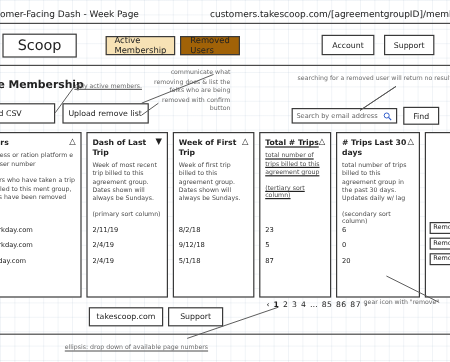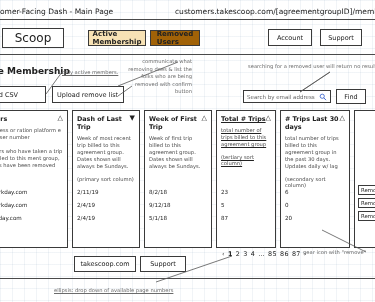--- a/index.html
+++ b/index.html
@@ -36,21 +36,21 @@
   .doc-title{position:absolute;left:0px;top:3px;font-size:7.5px;color:#222;white-space:nowrap;}
   .doc-url{position:absolute;left:175px;top:3px;font-size:7.5px;color:#222;white-space:nowrap;}
   .rule-top{top:19px;left:0;width:375px;}
 
   
   .logo{position:absolute;left:2px;top:28px;width:62px;height:20px;
         display:flex;align-items:center;justify-content:center;
         font-size:12px;}
   .tab{position:absolute;top:30px;height:16px;
        display:flex;align-items:center;justify-content:center;
-       font-size:7px;font-weight:bold;padding:0 10px;box-sizing:border-box;}
+       font-size:7px;font-weight:normal;padding:0 10px;box-sizing:border-box;}
   .tab-active{left:88px;width:58px;background:#f7e2b5;border-color:#3a3a3a;}
   .tab-removed{left:150px;width:50px;background:#a16207;}
   .hdr-btn{position:absolute;top:29px;height:17px;
        display:flex;align-items:center;justify-content:center;font-size:6.5px;}
   .btn-account{left:268px;width:44px;}
   .btn-support{left:320px;width:42px;}
   .rule-hdr{top:54px;left:0;width:375px;}
 
   
   .sec-title{position:absolute;left:-8px;top:66px;font-size:9px;font-weight:bold;white-space:nowrap;}
@@ -112,21 +112,21 @@
   .rule-ft{top:278px;left:0;width:375px;}
 </style>
 </head>
 <body>
 
 <div class="grid"></div>
 
 <div class="page">
 
   <div class="titlebar">
-    <div class="doc-title">omer-Facing Dash - Main Page</div>
+    <div class="doc-title">omer-Facing Dash - Week Page</div>
     <div class="doc-url">customers.takescoop.com/[agreementgroupID]/members</div>
   </div>
   <div class="hr rule-top"></div>
 
   <div class="bx logo">Scoop</div>
 
   <div class="bx tab tab-active">Active Membership</div>
   <div class="bx tab tab-removed">Removed Users</div>
 
   <div class="bx hdr-btn btn-account">Account</div>

